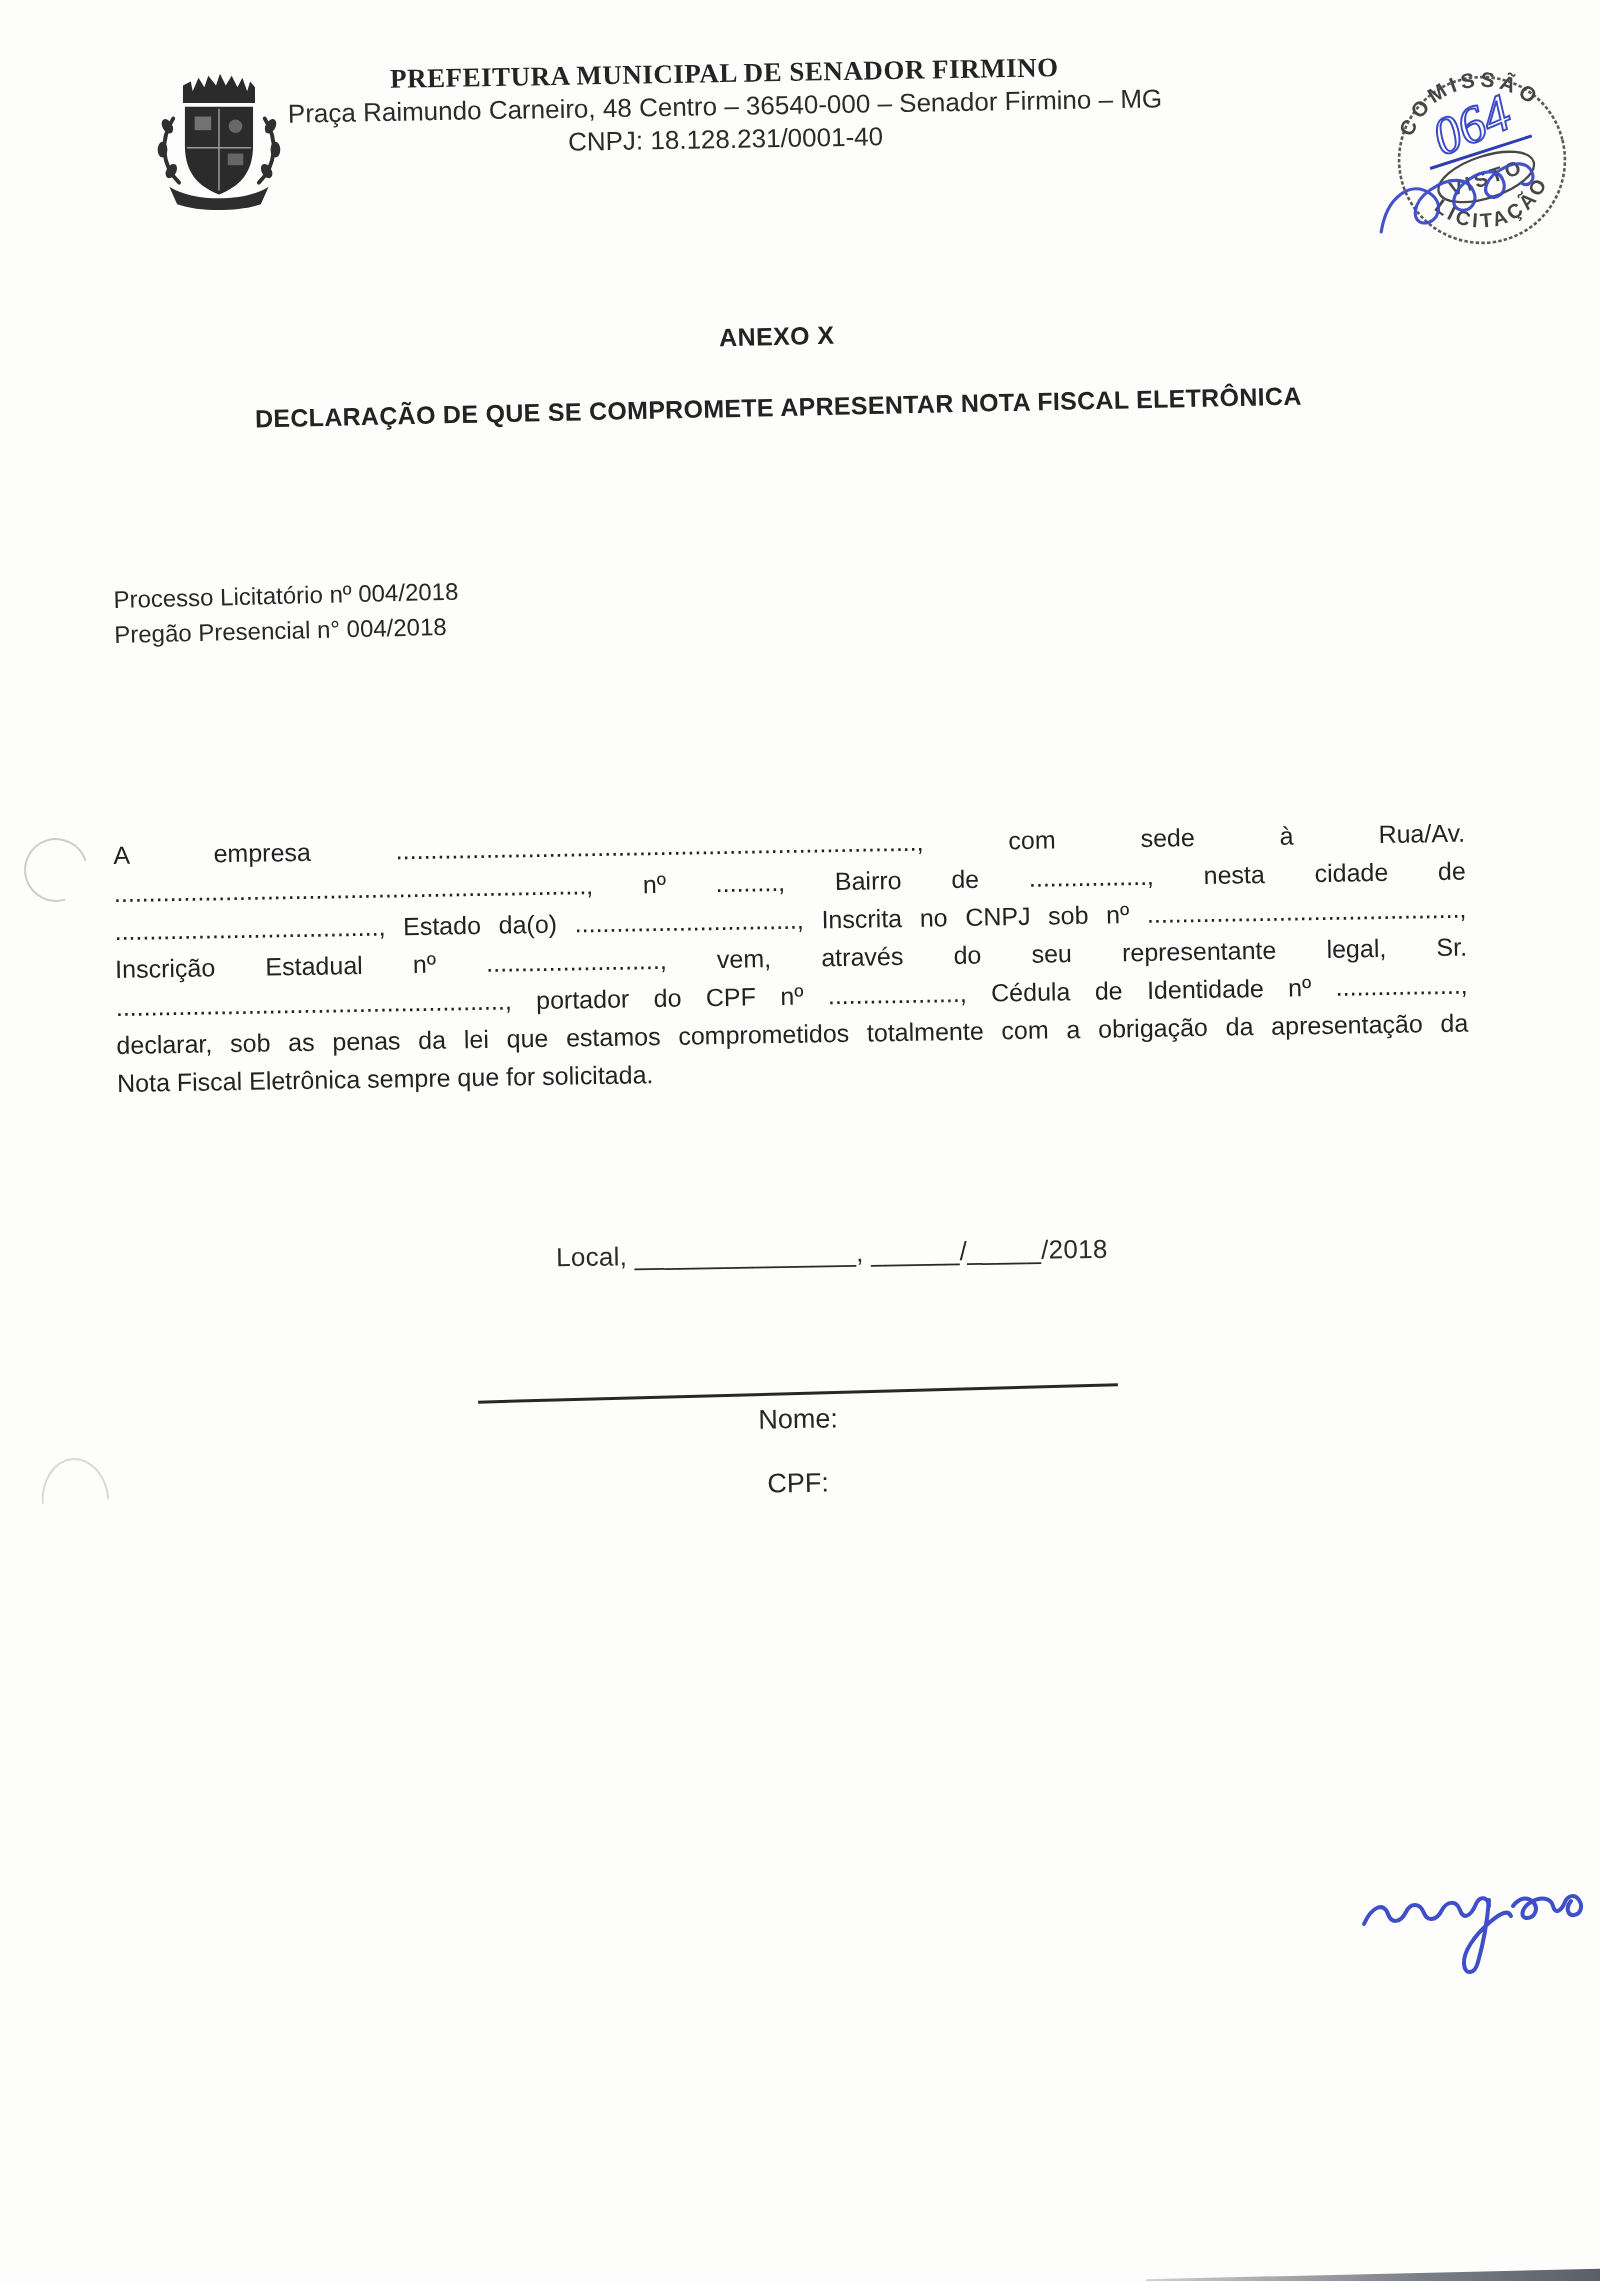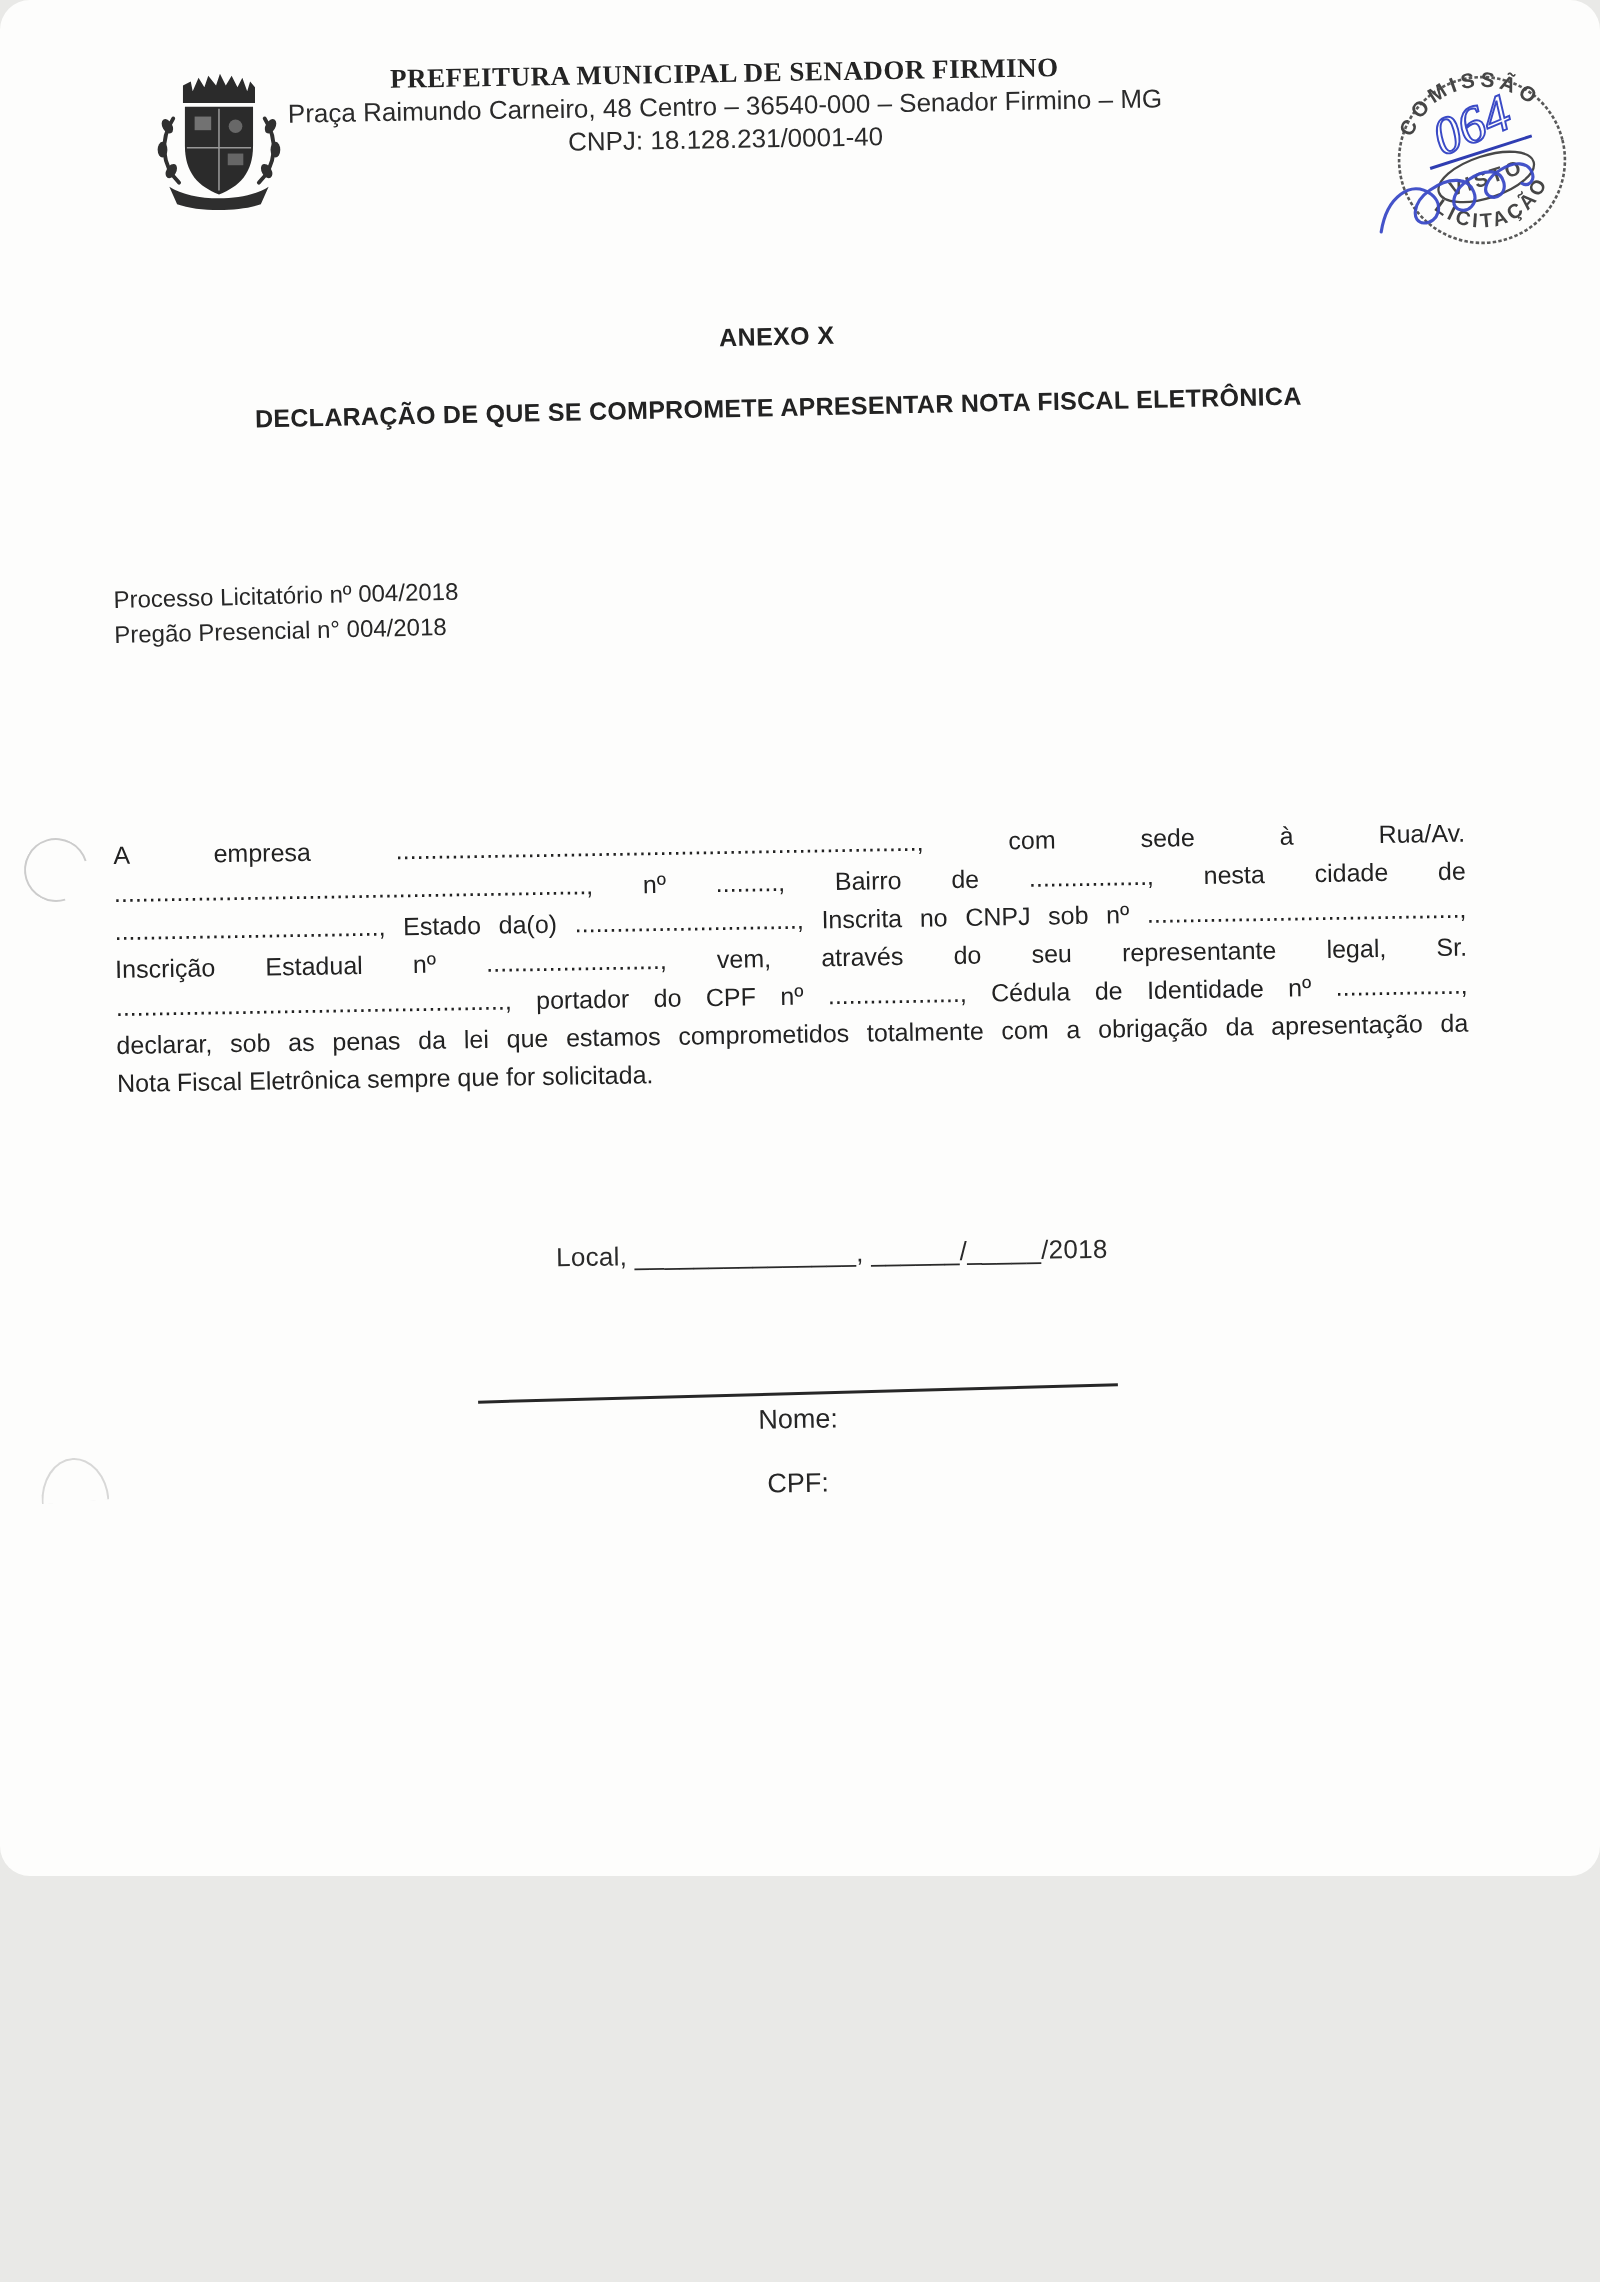--- a/index.html
+++ b/index.html
@@ -1,19 +1,19 @@
 <!DOCTYPE html>
 <html><head>
 <meta charset="utf-8">
 <style>
   html,body{margin:0;padding:0;background:#e9e9e7;}
   .paper{
-    position:relative;width:1600px;height:1876px;margin:0 auto;
+    position:relative;width:1600px;height:2282px;margin:0 auto;
     background:#fdfdfc;overflow:hidden;
-    font-family:"Liberation Sans",sans-serif;color:#262626;border-radius:30px;
+    font-family:"Liberation Sans",sans-serif;color:#262626;
   }
   
   .crest{position:absolute;left:148px;top:64px;width:140px;height:146px;}
   .header-text{
     position:absolute;left:250px;top:56px;width:950px;text-align:center;
     transform:rotate(-1deg);transform-origin:50% 50%;
   }
   .org-name{font-family:"Liberation Serif",serif;font-weight:bold;font-size:27px;
     letter-spacing:.5px;line-height:34px;color:#242424;}
   .org-address{font-size:26px;line-height:33px;color:#2b2b2b;}

